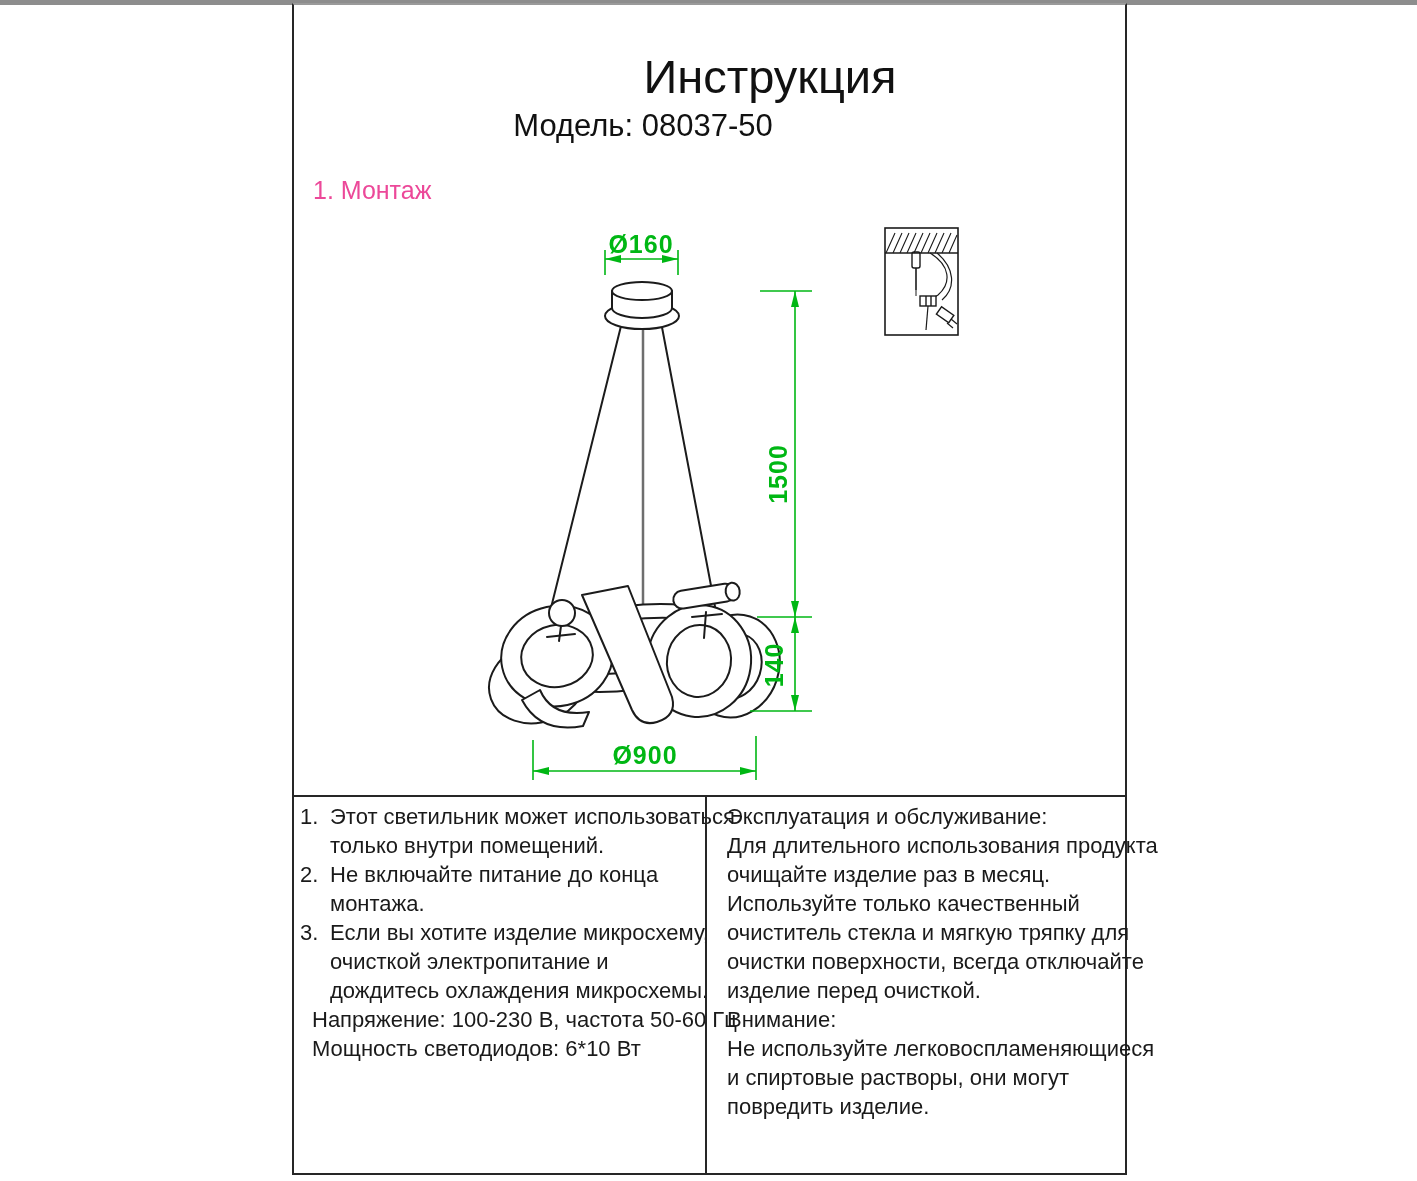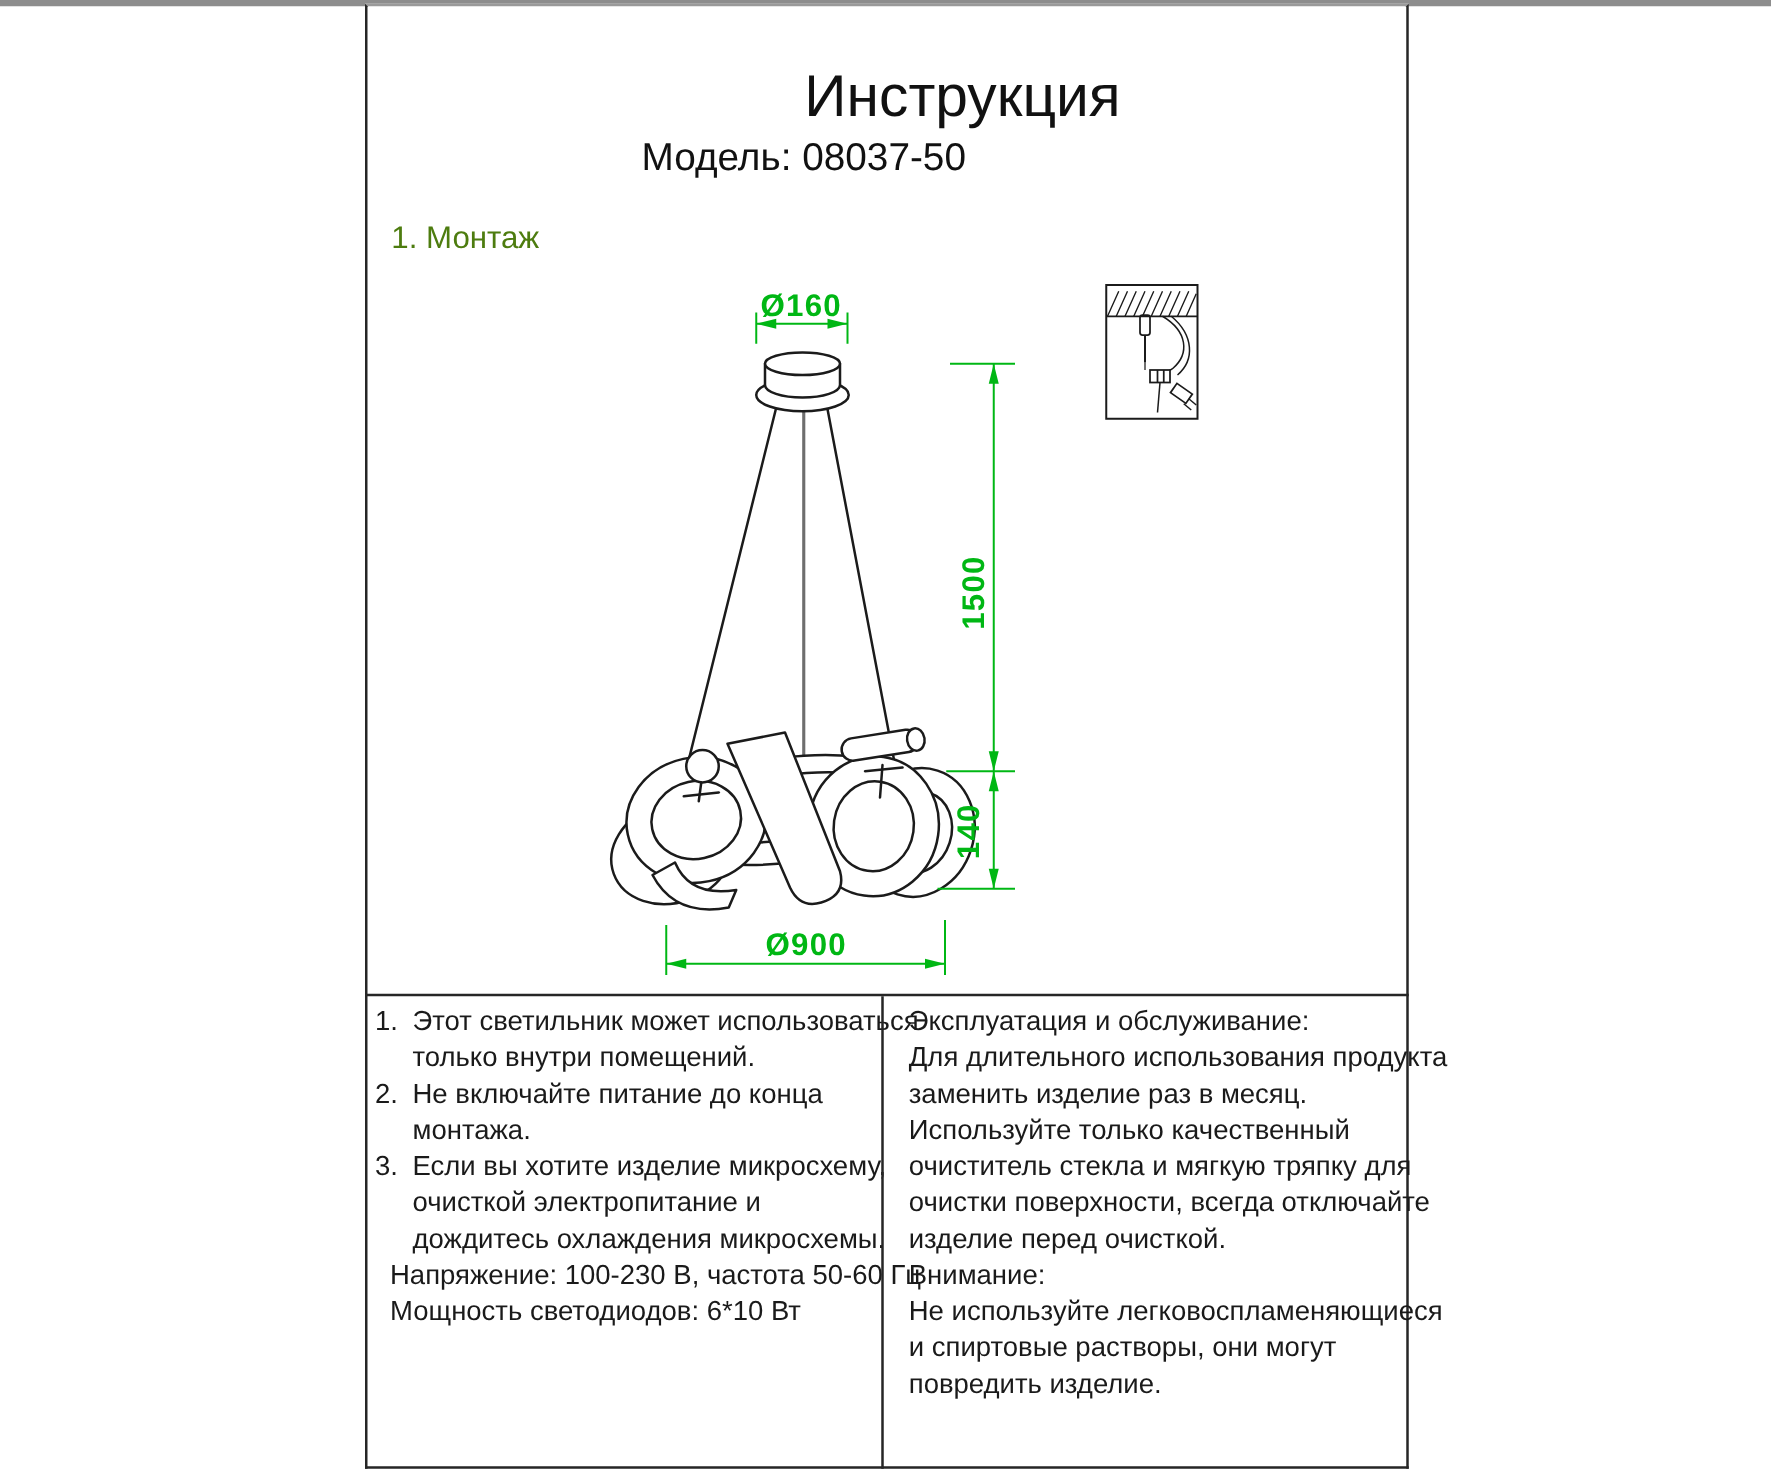--- a/index.html
+++ b/index.html
@@ -5,21 +5,21 @@
   html,body{margin:0;padding:0;background:#ffffff;}
   .canvas{position:relative;width:1417px;height:1181px;background:#fff;overflow:hidden;
           font-family:"Liberation Sans", sans-serif;color:#1a1a1a;}
   .top-strip{position:absolute;left:0;top:0;width:1417px;height:5px;background:#8d8d8d;}
   .sheet{position:absolute;left:292px;top:3px;width:835px;height:1172px;
          border:2px solid #262626;border-top-color:#9a9a9a;box-sizing:border-box;background:#fff;}
   .title{position:absolute;left:292px;top:52px;width:956px;text-align:center;
          font-size:47px;line-height:50px;color:#111;}
   .model-line{position:absolute;left:292px;top:108px;width:702px;text-align:center;
          font-size:31px;line-height:36px;color:#111;}
-  .section-heading{position:absolute;left:313px;top:176px;font-size:25px;color:#4d7c0f;}
+  .section-heading{position:absolute;left:313px;top:176px;font-size:25px;color:#ec4899;}
   svg.drawing{position:absolute;left:0;top:0;width:1417px;height:1181px;}
   .dimtxt{fill:#00b714;font-size:25px;font-weight:bold;letter-spacing:1px;
           font-family:"Liberation Sans", sans-serif;}
   
   .info-table{position:absolute;left:292px;top:795px;width:835px;height:380px;box-sizing:border-box;
               border-top:2px solid #262626;display:flex;}
   .col{box-sizing:border-box;font-size:22px;line-height:29px;padding:5px 6px 0 8px;}
   .col-left{width:413px;}
   .col-right{width:422px;border-left:2px solid #262626;}
   .li{display:flex;}
@@ -178,21 +178,21 @@
           <div>очисткой электропитание и</div>
           <div>дождитесь охлаждения микросхемы.</div>
         </div>
       </div>
       <div class="spec-line">Напряжение: 100-230 В, частота 50-60 Гц</div>
       <div class="spec-line">Мощность светодиодов: 6*10 Вт</div>
     </div>
     <div class="col col-right">
       <div class="par-line">Эксплуатация и обслуживание:</div>
       <div class="par-line">Для длительного использования продукта</div>
-      <div class="par-line">заменить изделие раз в месяц.</div>
+      <div class="par-line">очищайте изделие раз в месяц.</div>
       <div class="par-line">Используйте только качественный</div>
       <div class="par-line">очиститель стекла и мягкую тряпку для</div>
       <div class="par-line">очистки поверхности, всегда отключайте</div>
       <div class="par-line">изделие перед очисткой.</div>
       <div class="par-line">Внимание:</div>
       <div class="par-line">Не используйте легковоспламеняющиеся</div>
       <div class="par-line">и спиртовые растворы, они могут</div>
       <div class="par-line">повредить изделие.</div>
     </div>
   </div>

